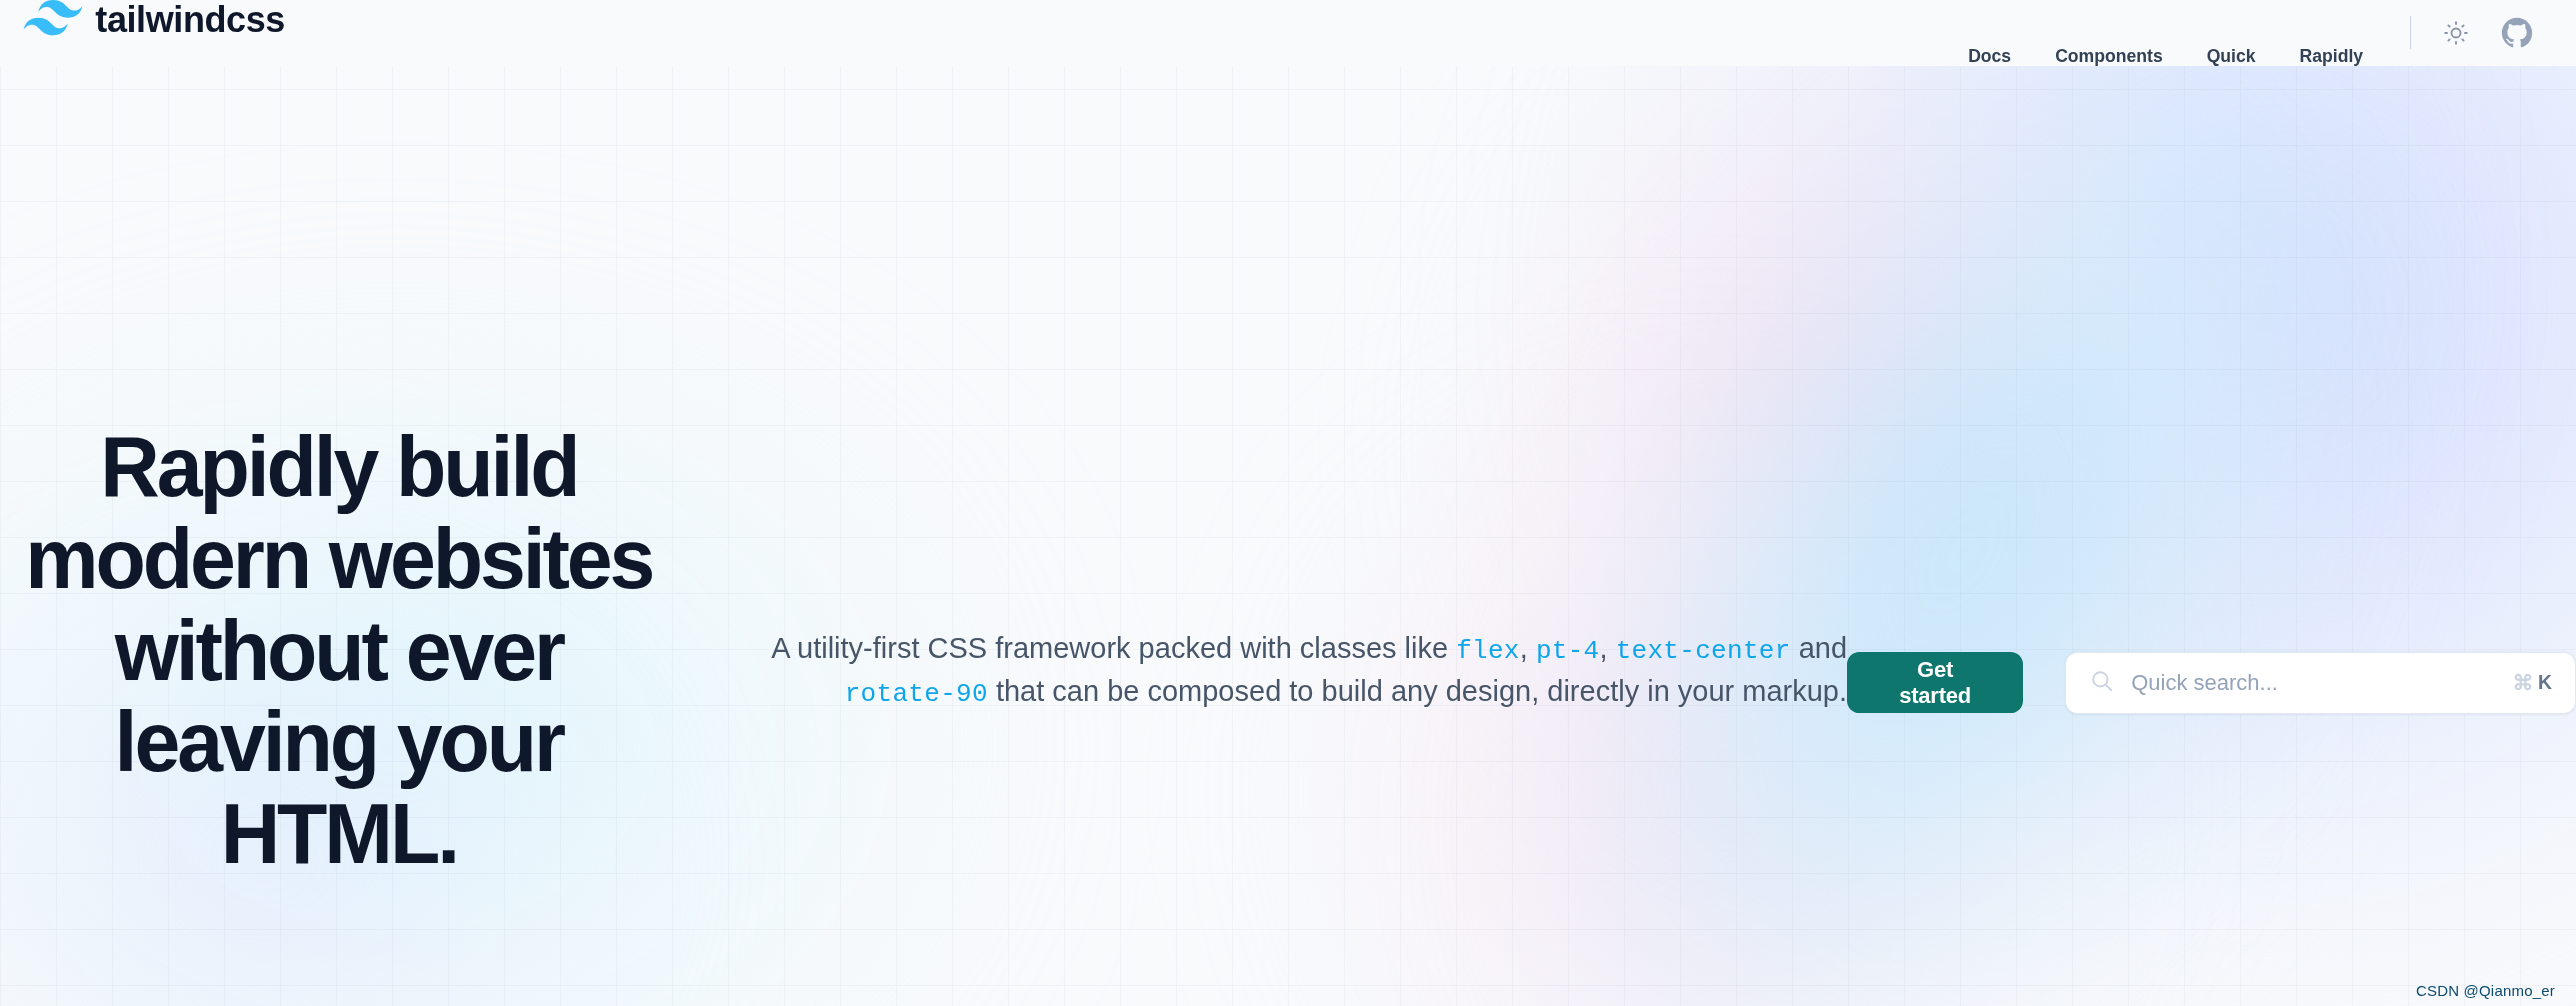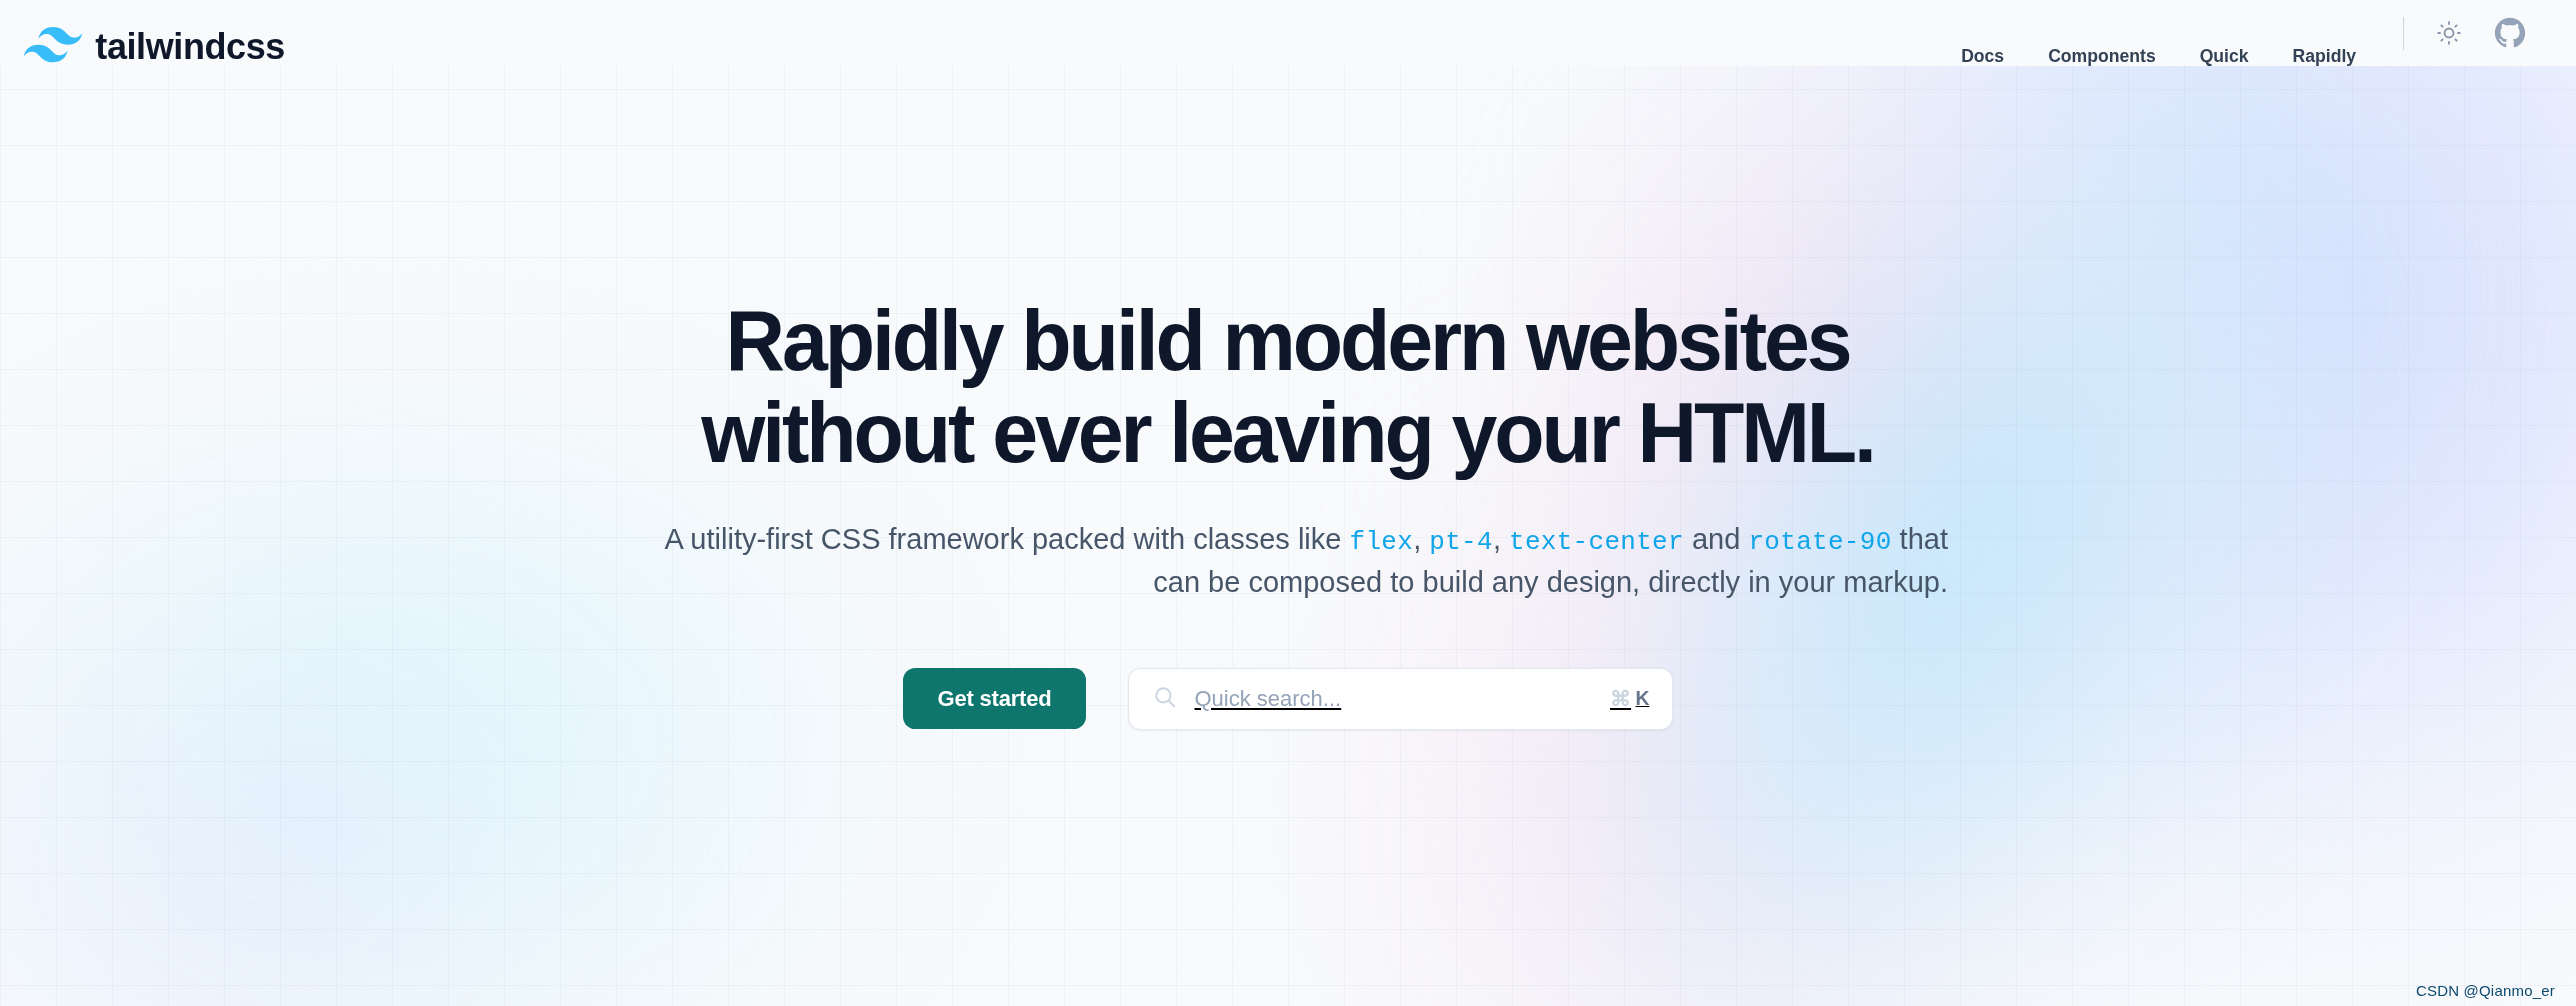--- a/index.html
+++ b/index.html
@@ -114,25 +114,25 @@
   #bg-topband {
     position: absolute;
     left: 0; right: 0; top: 0;
     height: 66px;
     background: #f8fafc;
   }
 
   
   #header {
     position: absolute;
-    left: 0; right: 0; top: 0;
+    left: 0; right: 8px; top: 0;
     height: 66px;
     display: flex;
-    align-items: flex-end;
-    padding: 0 50px 0 23px;
+    align-items: flex-start;
+    padding: 0 35px 0 23px;
     z-index: 20;
   }
 
   #brand {
     display: flex;
     align-items: center;
     gap: 12.3px;
     text-decoration: none;
   }
 
@@ -183,21 +183,21 @@
   }
 
   #theme-toggle { margin-right: 30px; }
 
   
   #hero {
     position: absolute;
     inset: 0;
     z-index: 10;
     display: flex;
-    flex-direction: column;
+    flex-direction: row;
     align-items: center;
     padding-top: 295px;
   }
 
   #headline {
     font-family: "Liberation Sans", sans-serif;
     font-weight: 700;
     font-size: 85px;
     line-height: 1.08;
     letter-spacing: -3.2px;
@@ -252,21 +252,20 @@
     width: 545px;
     height: 62px;
     background: #ffffff;
     border: 0.9px solid #e2e8f0;
     border-radius: 12.3px;
     box-shadow: 0 0.9px 2.6px rgba(15,23,42,0.06);
     display: flex;
     align-items: center;
     padding: 0 23px 0 23px;
     cursor: text;
-    text-decoration: underline;
   }
 
   #search-icon { flex: none; margin-right: 16px; }
 
   #search-input {
     flex: 1;
     border: 0;
     outline: 0;
     background: transparent;
     font-family: "Liberation Sans", sans-serif;

